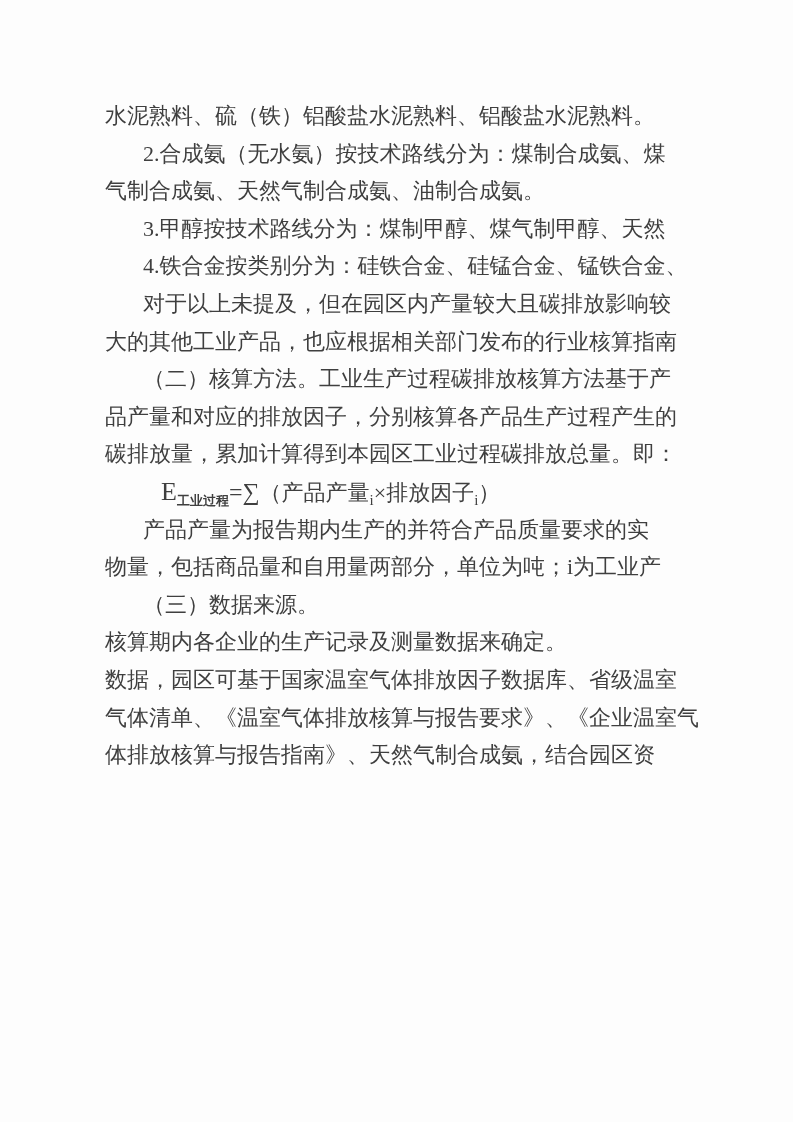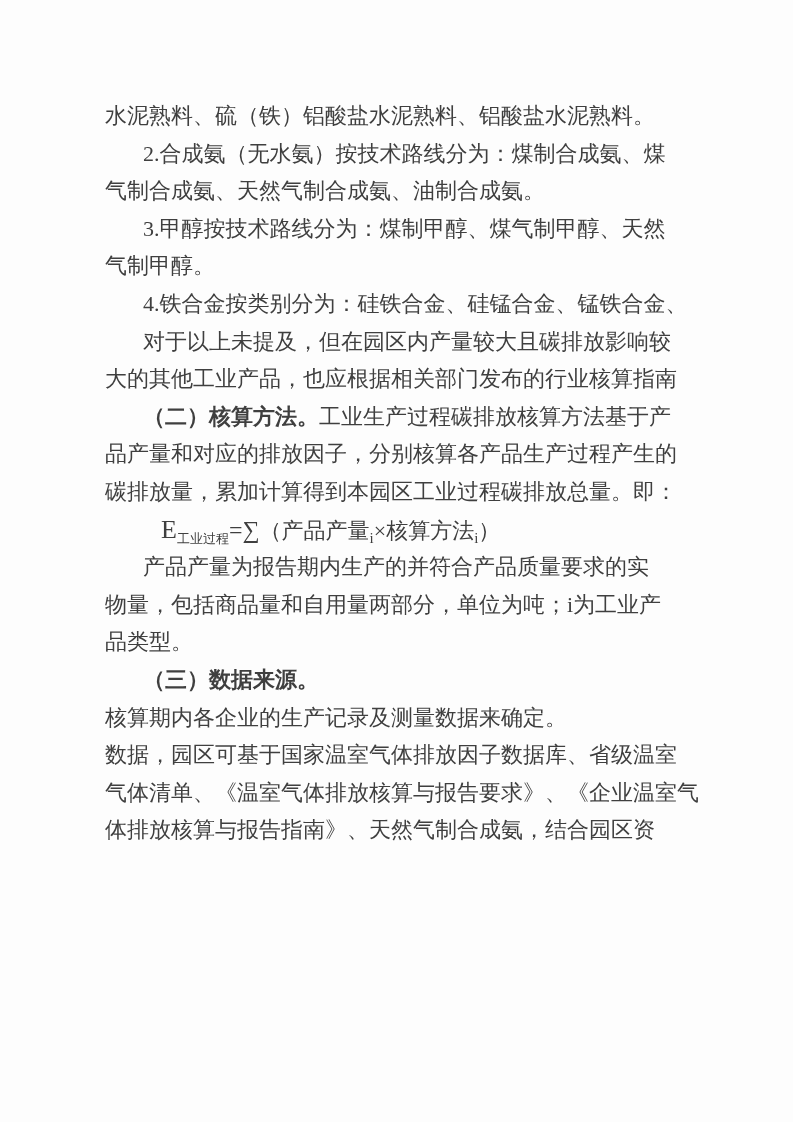--- a/index.html
+++ b/index.html
@@ -26,32 +26,33 @@
   .line {
     height: 37.6px;
     line-height: 37.6px;
     font-size: 22px;
     letter-spacing: 0px;
     white-space: nowrap;
     text-align: left;
   }
   .ind { padding-left: 38px; }          
   .find { padding-left: 56px; }         
-  .bold { font-weight: 700; margin-top: 30px; }
+  .bold { font-weight: 400; margin-top: 30px; }
   .formula-line {
     font-size: 22px;
   }
   .formula-e {
     font-size: 26px;
     font-family: "Liberation Serif", "DejaVu Serif", serif;
   }
   .fsub {
     font-size: 13px;
     vertical-align: -5px;
     letter-spacing: 0px;
+    font-weight: bold;
   }
   .fsub-i {
     font-size: 15px;
     vertical-align: -5px;
   }
   .sigma {
     font-size: 24px;
   }
 </style>
 </head>
@@ -59,40 +60,38 @@
 
 <div class="page">
   <div class="textblock">
 
     <div class="line">水泥熟料、硫（铁）铝酸盐水泥熟料、铝酸盐水泥熟料。</div>
 
     <div class="line ind">2.合成氨（无水氨）按技术路线分为：煤制合成氨、煤</div>
     <div class="line">气制合成氨、天然气制合成氨、油制合成氨。</div>
 
     <div class="line ind">3.甲醇按技术路线分为：煤制甲醇、煤气制甲醇、天然</div>
-    <div class="line">气制甲醇。</div>
 
     <div class="line ind">4.铁合金按类别分为：硅铁合金、硅锰合金、锰铁合金、</div>
 
     <div class="line ind">对于以上未提及，但在园区内产量较大且碳排放影响较</div>
     <div class="line">大的其他工业产品，也应根据相关部门发布的行业核算指南</div>
 
     <div class="line ind">
       <span class="bold">（二）核算方法。</span><span>工业生产过程碳排放核算方法基于产</span>
     </div>
     <div class="line">品产量和对应的排放因子，分别核算各产品生产过程产生的</div>
     <div class="line">碳排放量，累加计算得到本园区工业过程碳排放总量。即：</div>
 
     <div class="line find formula-line">
-      <span class="formula-e">E</span><span class="fsub">工业过程</span><span class="sigma">=∑</span><span>（产品产量</span><span class="fsub-i">i</span><span>×核算方法</span><span class="fsub-i">i</span><span>）</span>
+      <span class="formula-e">E</span><span class="fsub">工业过程</span><span class="sigma">=∑</span><span>（产品产量</span><span class="fsub-i">i</span><span>×排放因子</span><span class="fsub-i">i</span><span>）</span>
     </div>
 
     <div class="line ind">产品产量为报告期内生产的并符合产品质量要求的实</div>
     <div class="line">物量，包括商品量和自用量两部分，单位为吨；i为工业产</div>
-    <div class="line">品类型。</div>
 
     <div class="line ind">
       <span class="bold">（三）数据来源。</span>
     </div>
 
     <div class="line">核算期内各企业的生产记录及测量数据来确定。</div>
 
     <div class="line">数据，园区可基于国家温室气体排放因子数据库、省级温室</div>
     <div class="line">气体清单、《温室气体排放核算与报告要求》、《企业温室气</div>
     <div class="line">体排放核算与报告指南》、天然气制合成氨，结合园区资</div>

